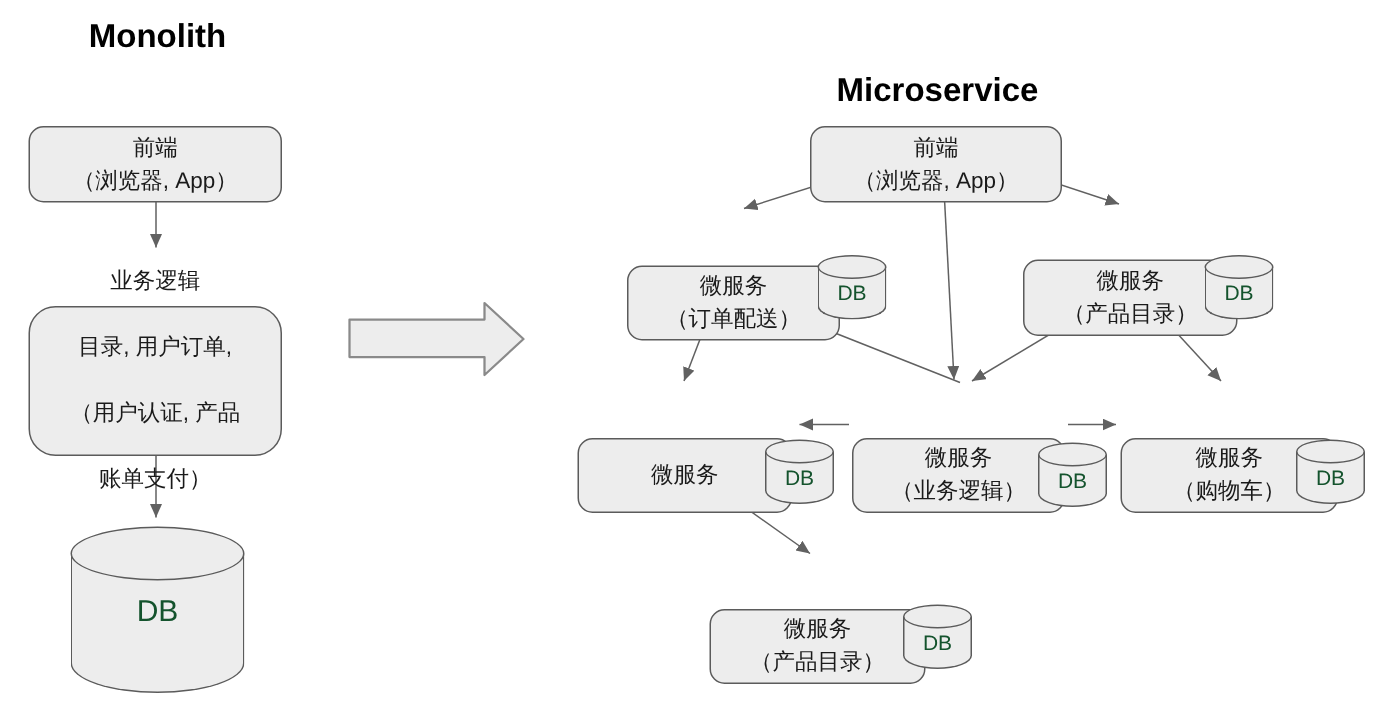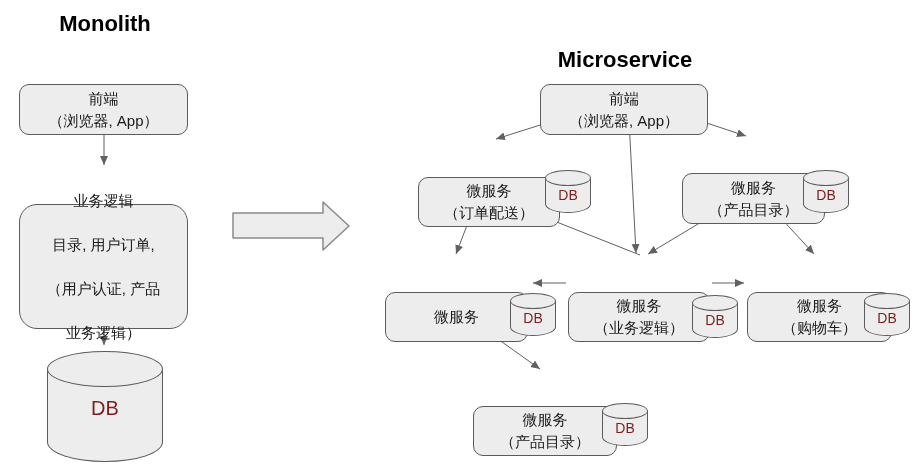--- a/index.html
+++ b/index.html
@@ -28,21 +28,21 @@
     background:#ededed; border:1px solid #5b5b5b; border-top:none;
     box-sizing:border-box;
   }
   .db::after { 
     content:""; position:absolute; left:0; right:0; top:0;
     background:#ededed; border:1px solid #5b5b5b; border-radius:50%;
     box-sizing:border-box;
   }
   .db .db-label {
     position:absolute; left:0; right:0; z-index:4;
-    text-align:center; color:#7f1d1d;
+    text-align:center; color:#14532d;
   }
   .db-small { width:46px; height:43px; }
   .db-small::before { top:8px; border-bottom-left-radius:50% 9px; border-bottom-right-radius:50% 9px; }
   .db-small::after { height:16px; }
   .db-small .db-label { top:17px; font-size:14px; }
   .db-large { width:116px; height:111px; }
   .db-large::before { top:18px; border-bottom-left-radius:50% 20px; border-bottom-right-radius:50% 20px; }
   .db-large::after { height:36px; }
   .db-large .db-label { top:46px; font-size:20px; }
 </style>
@@ -76,25 +76,25 @@
   </svg>
 
   <div class="col-title" style="left:25px; top:11px; width:160px;">Monolith</div>
   <div class="col-title" style="left:545px; top:11px; width:160px;margin-top:36px;">Microservice</div>
 
   <div class="node" style="left:19px; top:50px; width:169px; height:51px;">
     <div class="nl">前端</div>
     <div class="nl">（浏览器, App）</div>
   </div>
 
-  <div class="node big-radius" style="left:19px; top:170px; width:169px; height:125px;gap:22px;">
+  <div class="node big-radius" style="left:19px; top:170px; width:169px; height:100px;gap:22px;">
     <div class="nl">业务逻辑</div>
     <div class="nl">目录, 用户订单,</div>
     <div class="nl">（用户认证, 产品</div>
-    <div class="nl">业务逻辑）</div>
+    <div class="nl">账单支付）</div>
   </div>
 
   <div class="db db-large" style="left:47px; top:351px;">
     <span class="db-label">DB</span>
   </div>
 
   <div class="node" style="left:540px; top:50px; width:168px; height:51px;">
     <div class="nl">前端</div>
     <div class="nl">（浏览器, App）</div>
   </div>

